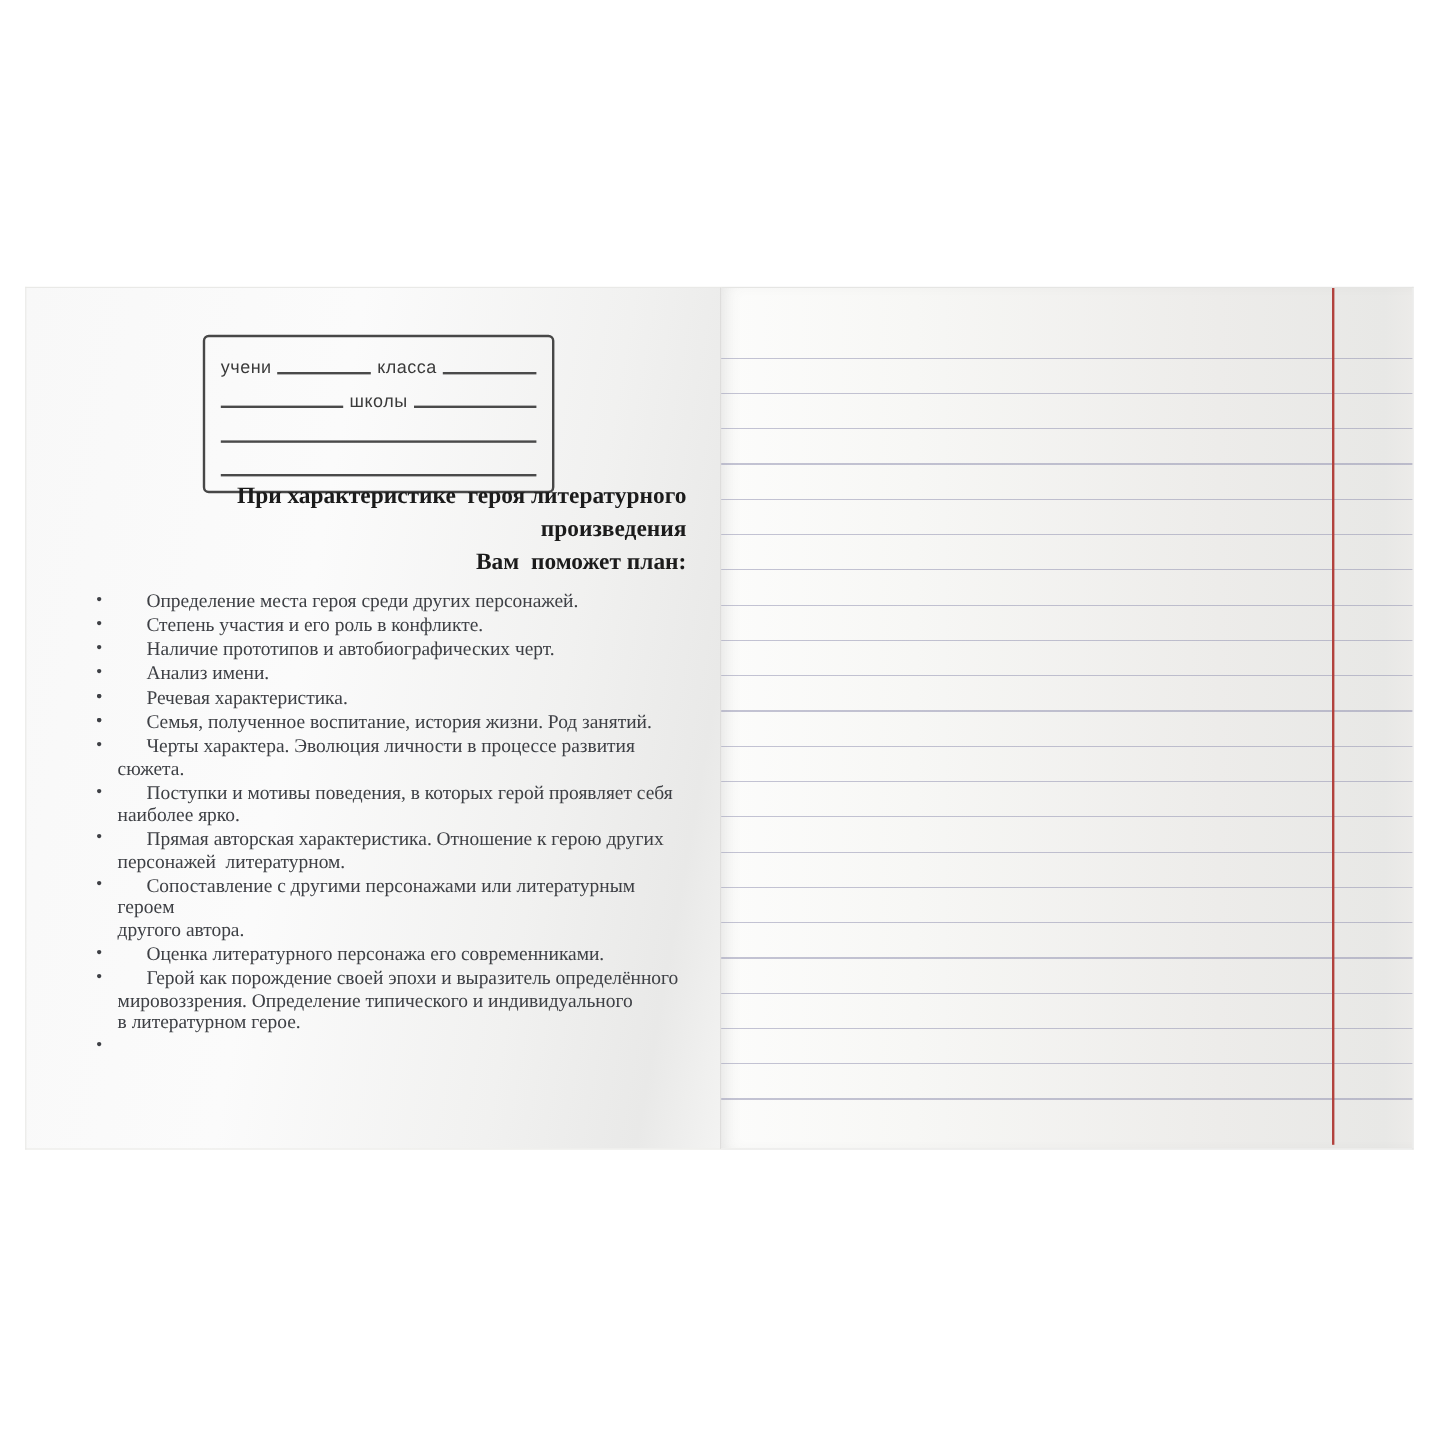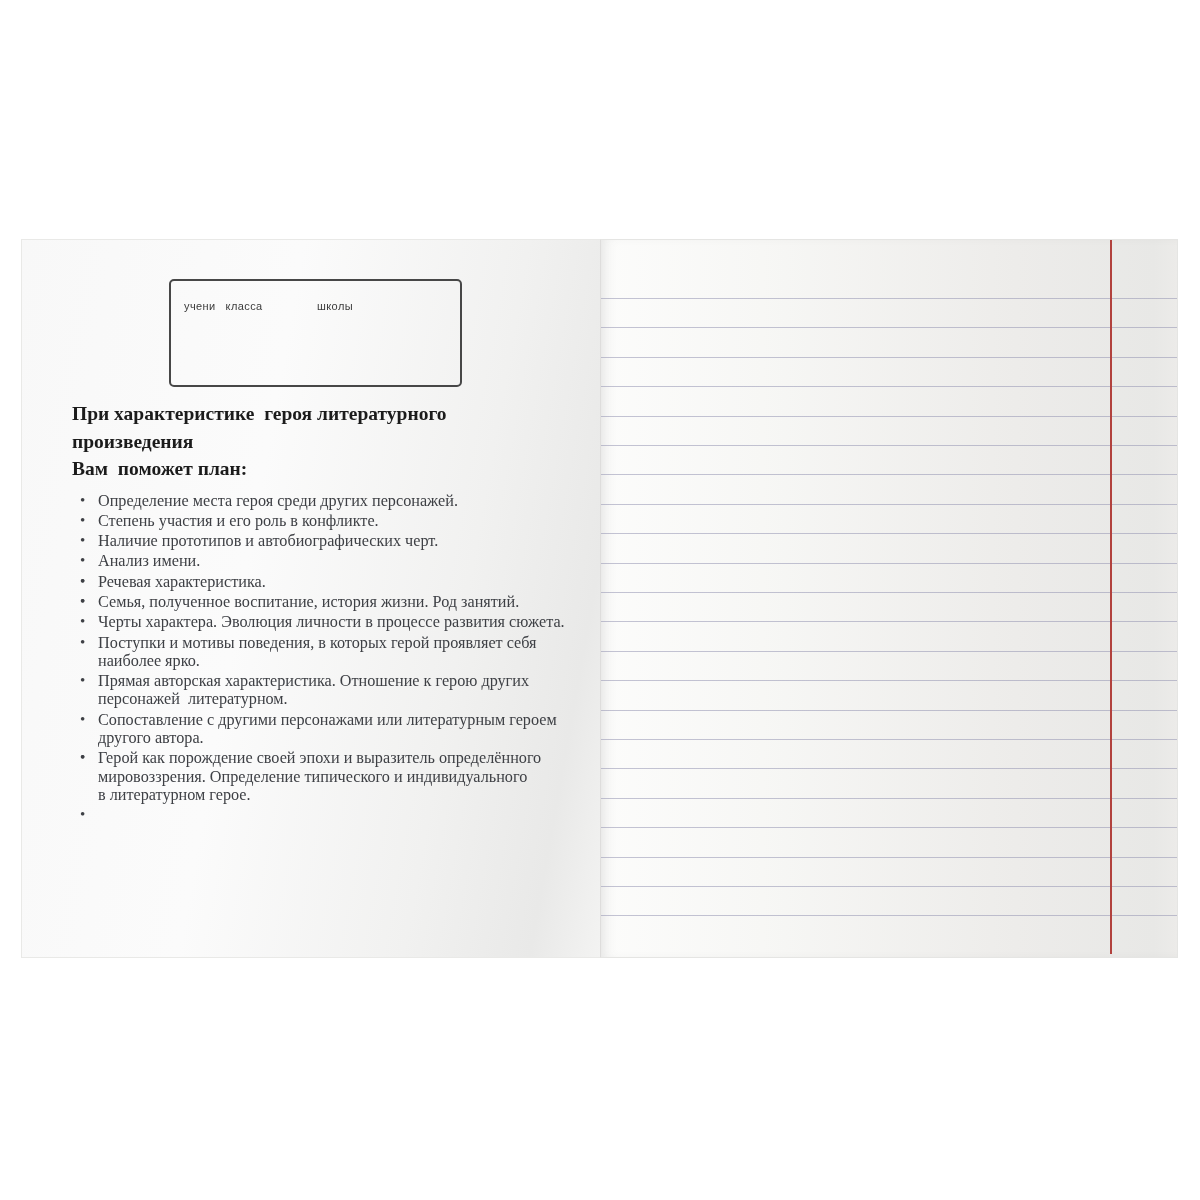--- a/index.html
+++ b/index.html
@@ -63,32 +63,32 @@
     width: 2px;
     background: #b2423e;
   }
 
   
   .label-box {
     position: absolute;
     left: 147px;
     top: 39px;
     width: 293px;
-    height: 108px;
+    height: 132px;
     border: 2px solid #474747;
     border-radius: 5px;
     box-sizing: border-box;
     padding: 14px 13px 9px 13px;
     font-family: "Liberation Sans", sans-serif;
-    font-size: 11px;
+    font-size: 15px;
     font-weight: 500;
     letter-spacing: 0.4px;
     color: #3b3b3b;
     display: flex;
-    flex-direction: row;
+    flex-direction: column;
     justify-content: space-between;
   }
   .lb-row {
     display: flex;
     align-items: flex-end;
     height: 20px;
   }
   .lb-label { line-height: 17px; white-space: nowrap; }
   .lb-line {
     flex: 1;
@@ -103,21 +103,21 @@
   
   .memo {
     position: absolute;
     left: 50px;
     top: 160px;
     width: 500px;
   }
   .memo-title {
     margin: 0 0 9px 0;
     white-space: pre-wrap;
-    text-align: left;
+    text-align: right;
     font-weight: bold;
     font-size: 19.5px;
     line-height: 27.5px;
     color: #1b1b1b;
   }
   .memo-list {
     list-style: none;
     margin: 0;
     padding: 0;
   }
@@ -129,21 +129,21 @@
     line-height: 18.3px;
     color: #3e4045;
   }
   .bullet {
     position: absolute;
     left: 8px;
     top: -1px;
     font-size: 15px;
     color: #3e4045;
   }
-  .memo-text { white-space: pre-wrap; }
+  .memo-text { white-space: pre-wrap; margin-left: 24px; }
 </style>
 </head>
 <body>
 
 <div class="spread">
 
   <div class="page page-left">
 
     <div class="label-box">
       <div class="lb-row">
@@ -177,21 +177,21 @@
         <li class="memo-item"><span class="bullet">•</span><span class="memo-text">Речевая характеристика.</span></li>
         <li class="memo-item"><span class="bullet">•</span></li>
         <li class="memo-item"><span class="bullet">•</span><span class="memo-text">Семья, полученное воспитание, история жизни. Род занятий.</span></li>
         <li class="memo-item"><span class="bullet">•</span><span class="memo-text">Черты характера. Эволюция личности в процессе развития сюжета.</span></li>
         <li class="memo-item"><span class="bullet">•</span><span class="memo-text">Поступки и мотивы поведения, в которых герой проявляет себя
 наиболее ярко.</span></li>
         <li class="memo-item"><span class="bullet">•</span><span class="memo-text">Прямая авторская характеристика. Отношение к герою других
 персонажей  литературном.</span></li>
         <li class="memo-item"><span class="bullet">•</span><span class="memo-text">Сопоставление с другими персонажами или литературным героем
 другого автора.</span></li>
-        <li class="memo-item"><span class="bullet">•</span></li>
+        <li class="memo-item"><span class="bullet">•</span><span class="memo-text">Оценка литературного персонажа его современниками.</span></li>
         <li class="memo-item"><span class="bullet">•</span><span class="memo-text">Герой как порождение своей эпохи и выразитель определённого
 мировоззрения. Определение типического и индивидуального
 в литературном герое.</span></li>
         <li class="memo-item"><span class="bullet">•</span></li>
       </ul>
     </div>
 
   </div>
 
   <div class="page page-right">

